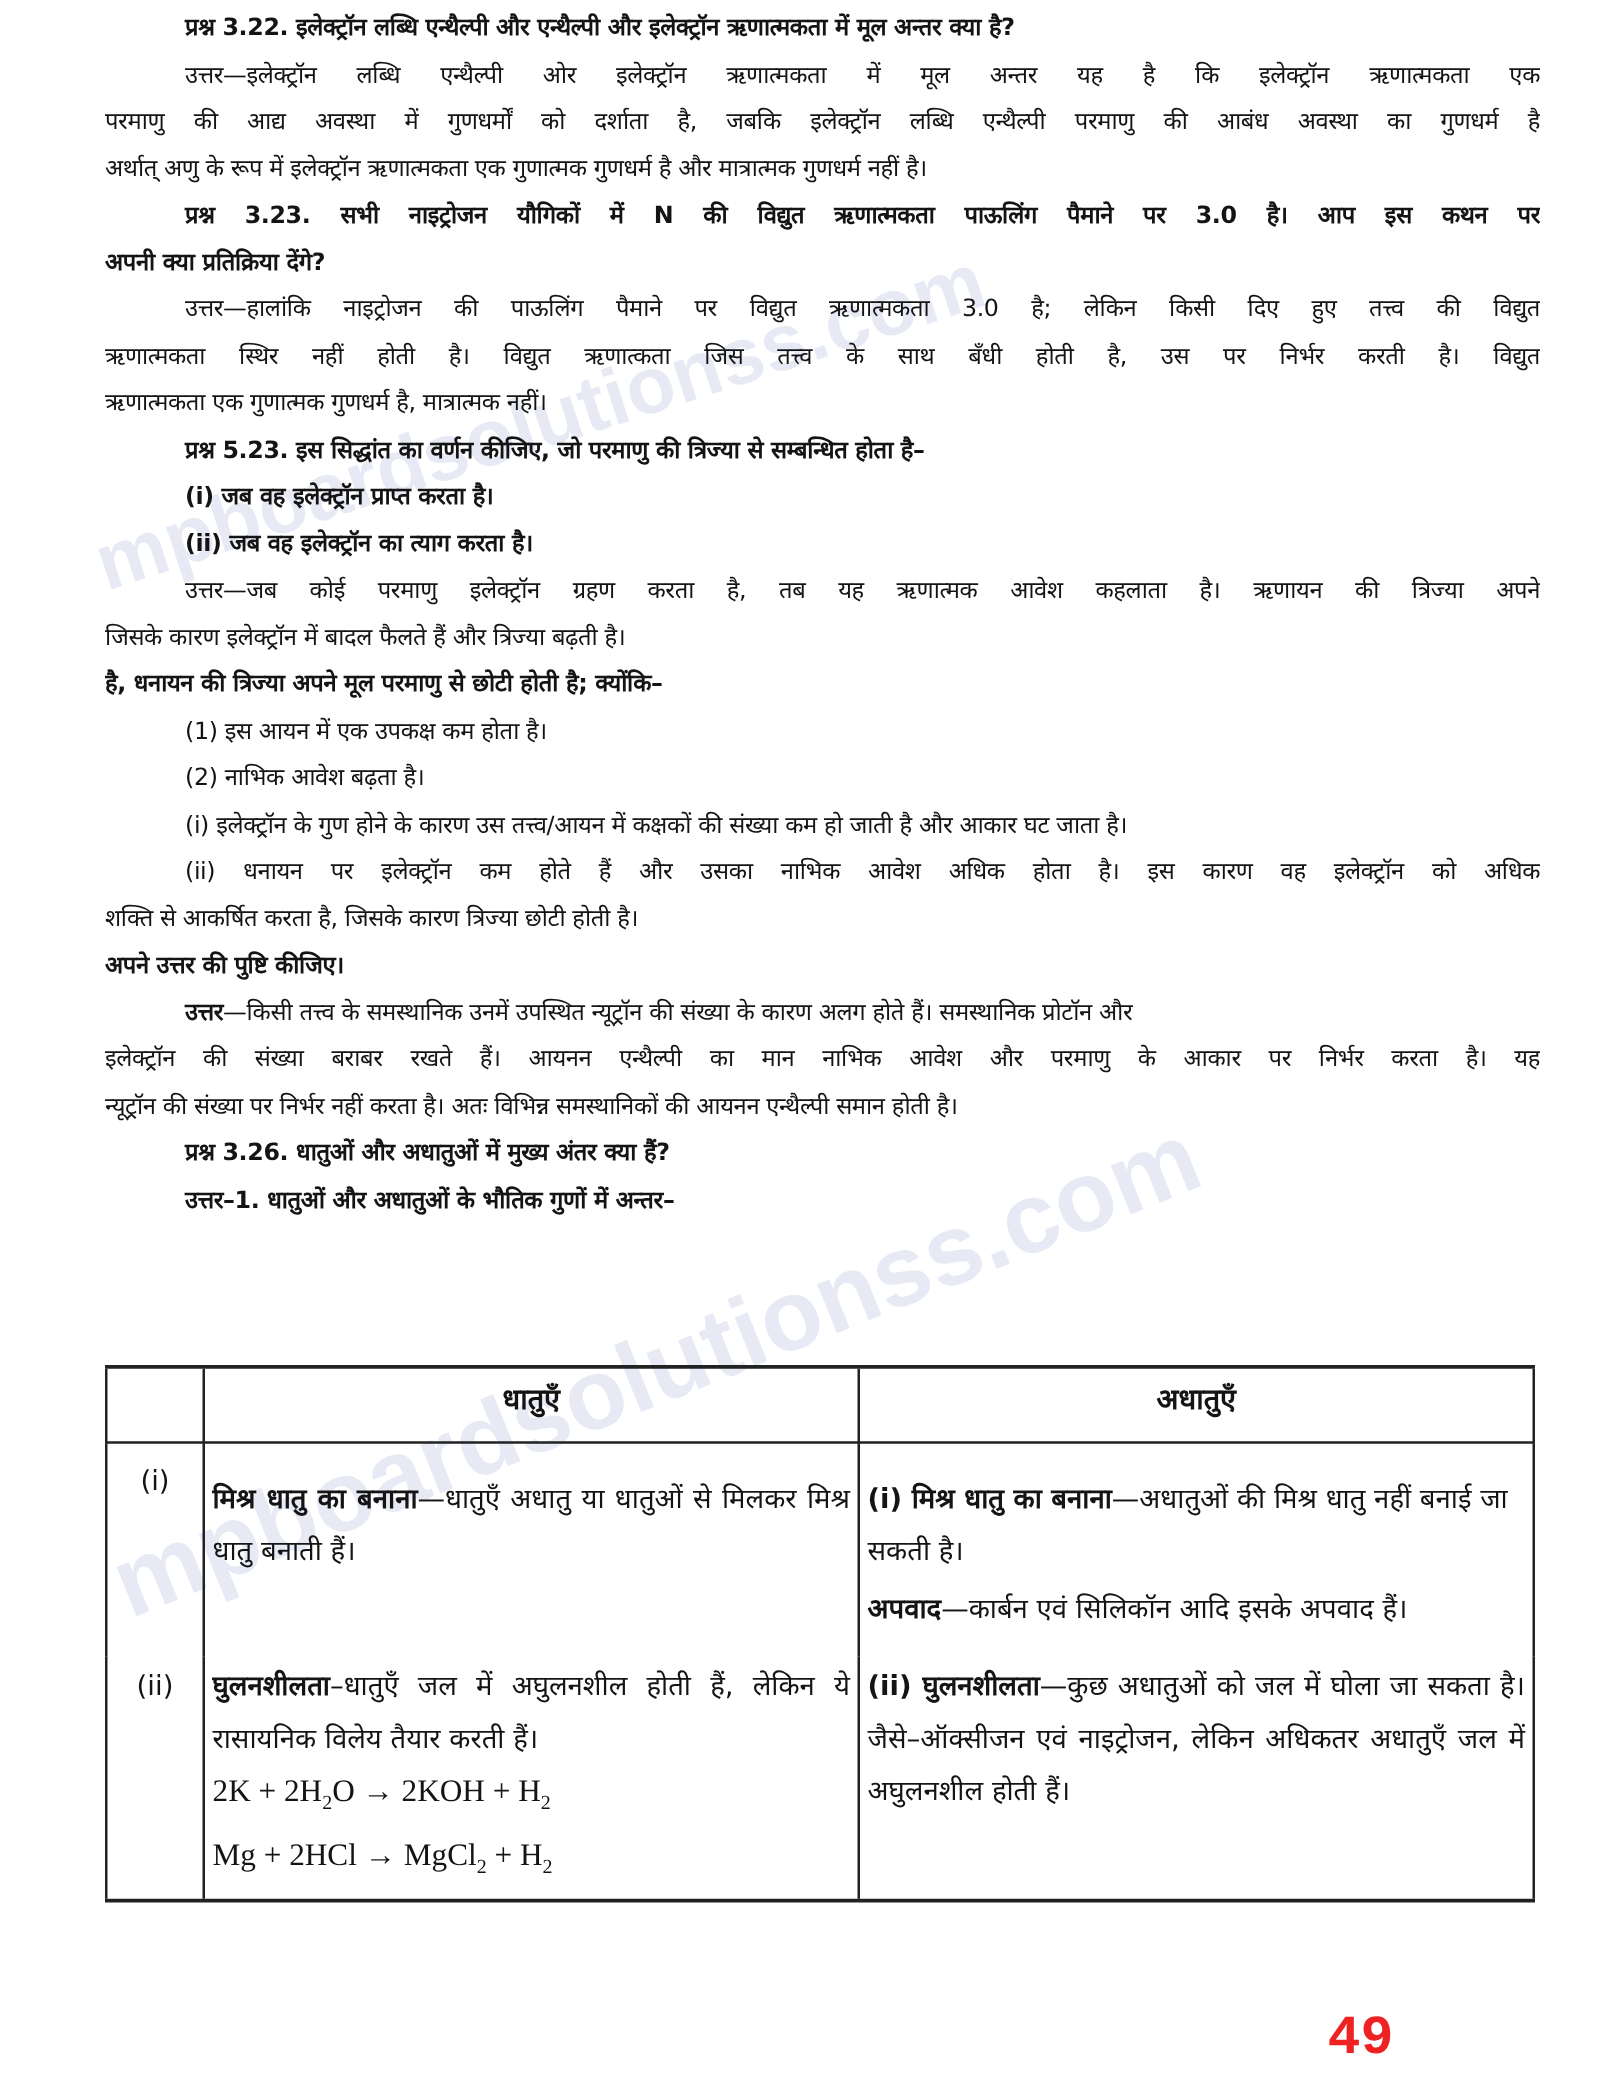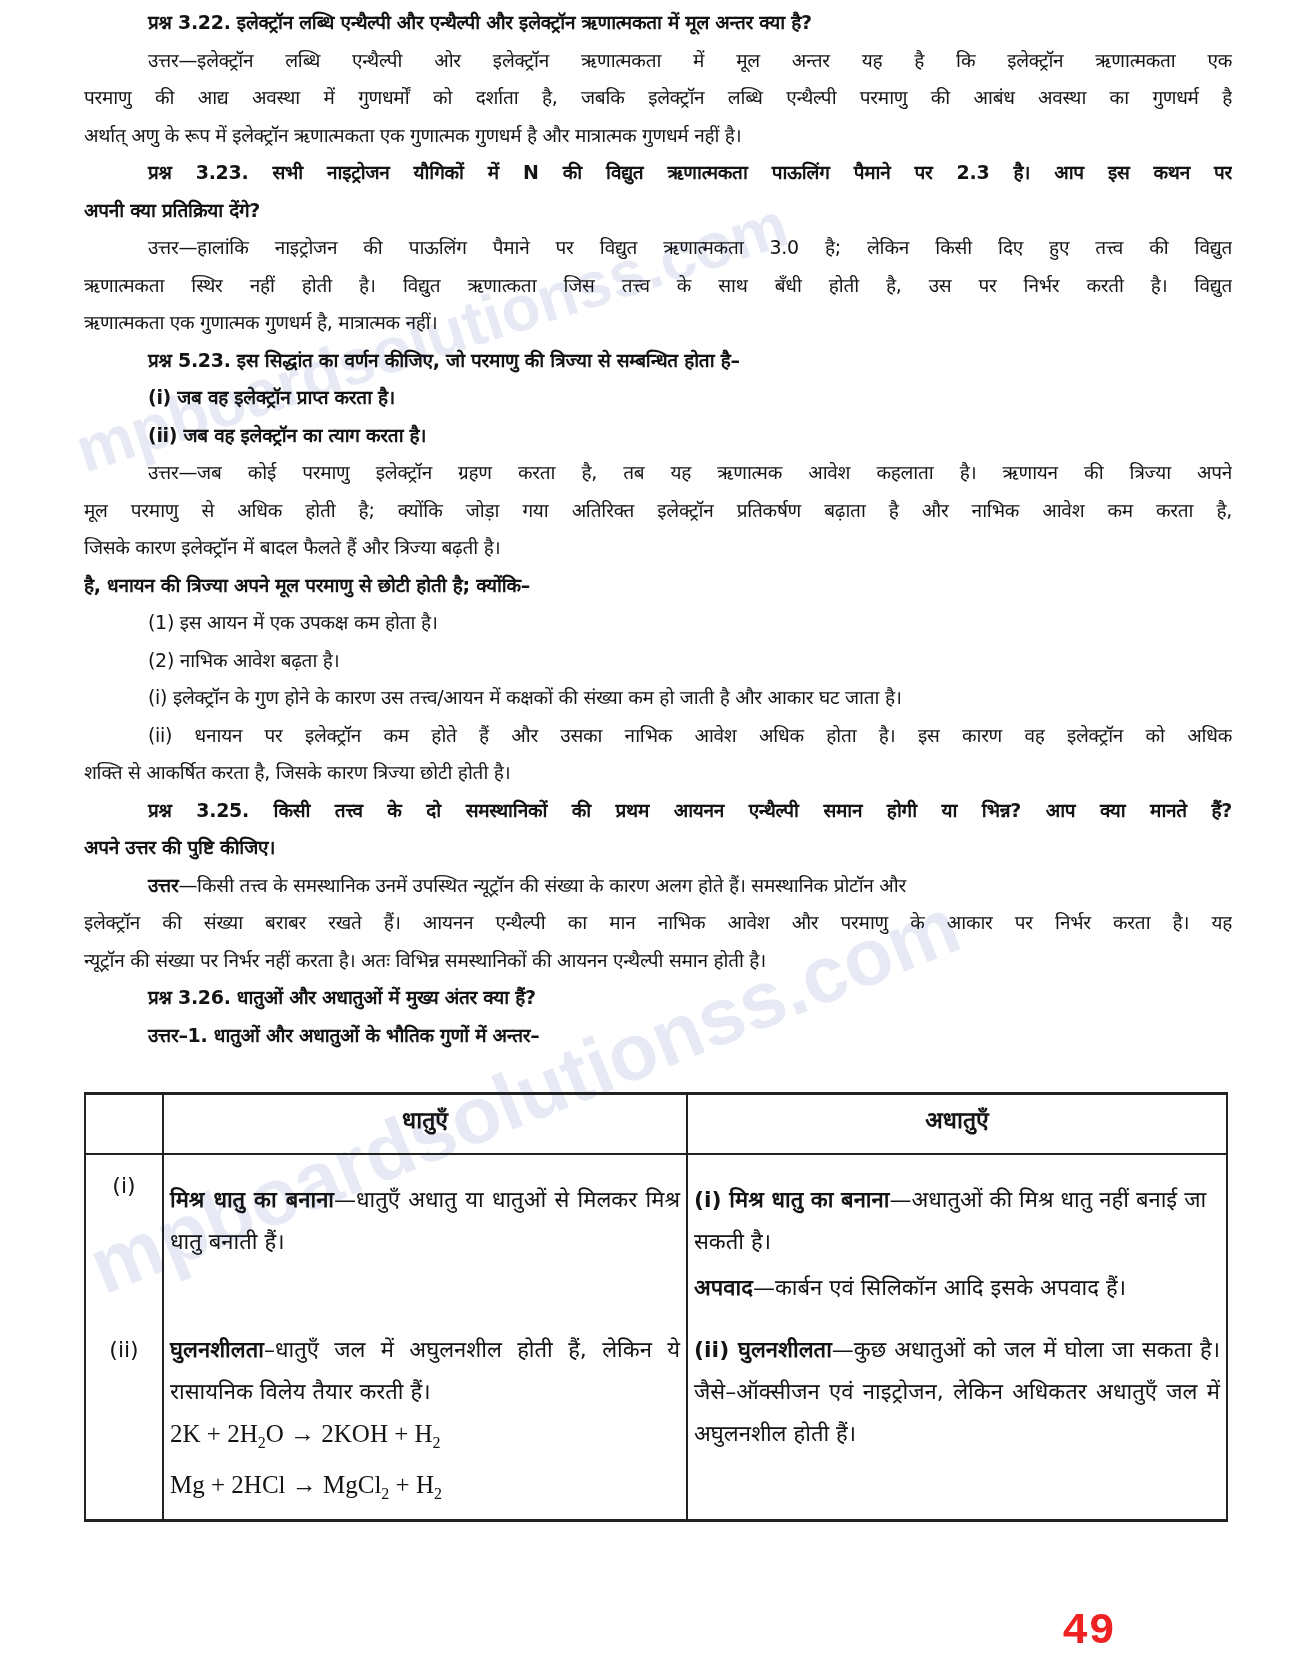--- a/index.html
+++ b/index.html
@@ -47,40 +47,38 @@
 <div class="watermark" style="left:60px;top:300px;font-size:64px;">mpboardsolutionss.com</div>
 <div class="watermark" style="left:60px;top:1050px;font-size:80px;transform:rotate(-22deg);">mpboardsolutionss.com</div>
 
 <div class="page">
 
   <div class="ln ind b">प्रश्न 3.22. इलेक्ट्रॉन लब्धि एन्थैल्पी और एन्थैल्पी और इलेक्ट्रॉन ऋणात्मकता में मूल अन्तर क्या है?</div>
   <div class="ln ind just">उत्तर—इलेक्ट्रॉन लब्धि एन्थैल्पी ओर इलेक्ट्रॉन ऋणात्मकता में मूल अन्तर यह है कि इलेक्ट्रॉन ऋणात्मकता एक</div>
   <div class="ln just">परमाणु की आद्य अवस्था में गुणधर्मों को दर्शाता है, जबकि इलेक्ट्रॉन लब्धि एन्थैल्पी परमाणु की आबंध अवस्था का गुणधर्म है</div>
   <div class="ln">अर्थात् अणु के रूप में इलेक्ट्रॉन ऋणात्मकता एक गुणात्मक गुणधर्म है और मात्रात्मक गुणधर्म नहीं है।</div>
 
-  <div class="ln ind b just">प्रश्न 3.23. सभी नाइट्रोजन यौगिकों में N की विद्युत ऋणात्मकता पाऊलिंग पैमाने पर 2.3 है। आप इस कथन पर</div>
+  <div class="ln ind b just">प्रश्न 3.23. सभी नाइट्रोजन यौगिकों में N की विद्युत ऋणात्मकता पाऊलिंग पैमाने पर 3.0 है। आप इस कथन पर</div>
   <div class="ln b">अपनी क्या प्रतिक्रिया देंगे?</div>
   <div class="ln ind just">उत्तर—हालांकि नाइट्रोजन की पाऊलिंग पैमाने पर विद्युत ऋणात्मकता 3.0 है; लेकिन किसी दिए हुए तत्त्व की विद्युत</div>
   <div class="ln just">ऋणात्मकता स्थिर नहीं होती है। विद्युत ऋणात्कता जिस तत्त्व के साथ बँधी होती है, उस पर निर्भर करती है। विद्युत</div>
   <div class="ln">ऋणात्मकता एक गुणात्मक गुणधर्म है, मात्रात्मक नहीं।</div>
 
   <div class="ln ind b">प्रश्न 5.23. इस सिद्धांत का वर्णन कीजिए, जो परमाणु की त्रिज्या से सम्बन्धित होता है–</div>
   <div class="ln ind b">(i) जब वह इलेक्ट्रॉन प्राप्त करता है।</div>
   <div class="ln ind b">(ii) जब वह इलेक्ट्रॉन का त्याग करता है।</div>
   <div class="ln ind just">उत्तर—जब कोई परमाणु इलेक्ट्रॉन ग्रहण करता है, तब यह ऋणात्मक आवेश कहलाता है। ऋणायन की त्रिज्या अपने</div>
-  <div class="ln just">मूल परमाणु से अधिक होती है; क्योंकि जोड़ा गया अतिरिक्त इलेक्ट्रॉन प्रतिकर्षण बढ़ाता है और नाभिक आवेश कम करता है,</div>
   <div class="ln">जिसके कारण इलेक्ट्रॉन में बादल फैलते हैं और त्रिज्या बढ़ती है।</div>
   <div class="ln b">है, धनायन की त्रिज्या अपने मूल परमाणु से छोटी होती है; क्योंकि–</div>
   <div class="ln ind2">(1) इस आयन में एक उपकक्ष कम होता है।</div>
   <div class="ln ind2">(2) नाभिक आवेश बढ़ता है।</div>
   <div class="ln ind2">(i) इलेक्ट्रॉन के गुण होने के कारण उस तत्त्व/आयन में कक्षकों की संख्या कम हो जाती है और आकार घट जाता है।</div>
   <div class="ln ind2 just">(ii) धनायन पर इलेक्ट्रॉन कम होते हैं और उसका नाभिक आवेश अधिक होता है। इस कारण वह इलेक्ट्रॉन को अधिक</div>
   <div class="ln">शक्ति से आकर्षित करता है, जिसके कारण त्रिज्या छोटी होती है।</div>
 
-  <div class="ln ind b just">प्रश्न 3.25. किसी तत्त्व के दो समस्थानिकों की प्रथम आयनन एन्थैल्पी समान होगी या भिन्न? आप क्या मानते हैं?</div>
   <div class="ln b">अपने उत्तर की पुष्टि कीजिए।</div>
   <div class="ln ind"><span class="b">उत्तर</span><span>—किसी तत्त्व के समस्थानिक उनमें उपस्थित न्यूट्रॉन की संख्या के कारण अलग होते हैं। समस्थानिक प्रोटॉन और</span></div>
   <div class="ln just">इलेक्ट्रॉन की संख्या बराबर रखते हैं। आयनन एन्थैल्पी का मान नाभिक आवेश और परमाणु के आकार पर निर्भर करता है। यह</div>
   <div class="ln">न्यूट्रॉन की संख्या पर निर्भर नहीं करता है। अतः विभिन्न समस्थानिकों की आयनन एन्थैल्पी समान होती है।</div>
 
   <div class="ln ind b">प्रश्न 3.26. धातुओं और अधातुओं में मुख्य अंतर क्या हैं?</div>
   <div class="ln ind b">उत्तर–1. धातुओं और अधातुओं के भौतिक गुणों में अन्तर–</div>
 </div>
 
 <table class="cmp">

